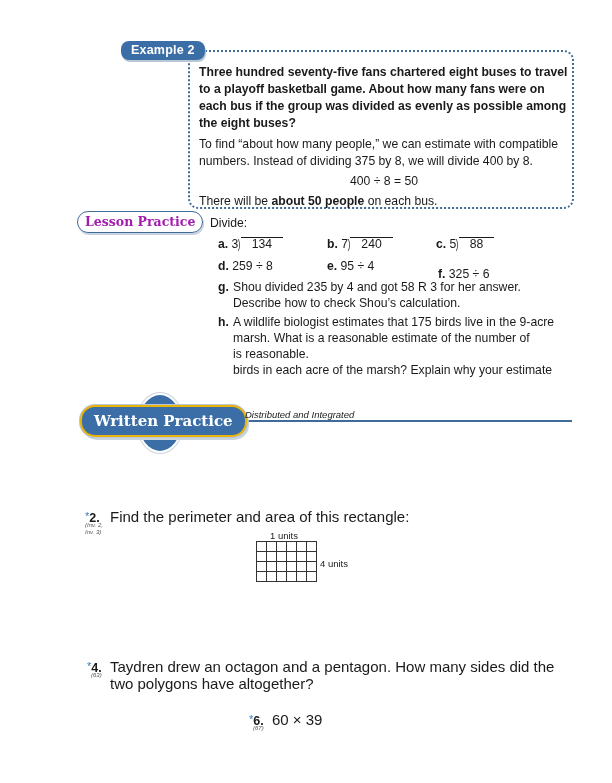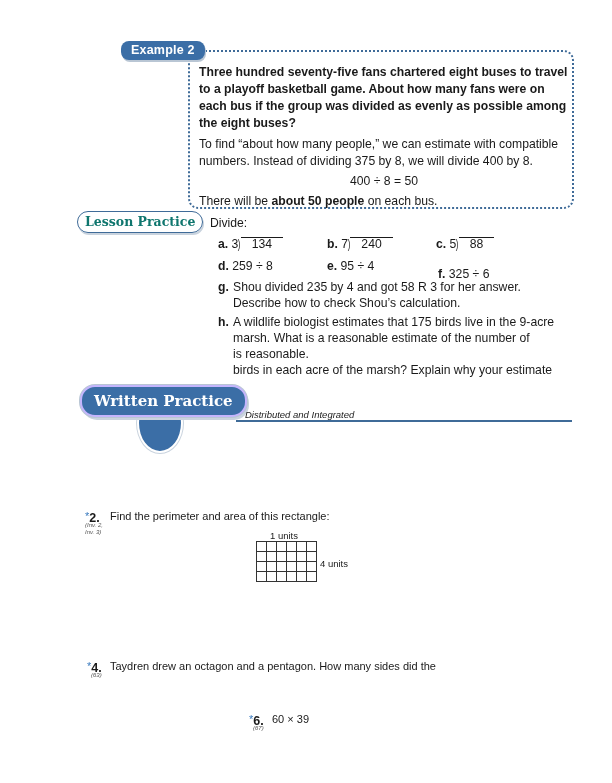--- a/index.html
+++ b/index.html
@@ -13,42 +13,42 @@
     .ex-box { left:188px; top:50px; width:382px; height:155px;
       border:2px dotted #3f6b98; border-left:2px dotted #3f6b98; border-radius:0 10px 10px 10px;
       border-top-left-radius:0; }
     .ex-text { left:199px; top:64px; width:370px; font-size:12.2px; line-height:17px; }
     .ex-text p { margin:0; }
     .ex-q { font-weight:bold; margin-bottom:4px !important; }
     .ex-eq { text-align:center; margin:3px 0 !important; }
     
     .lp-badge { left:77px; top:211px; height:20px; padding:0 7px; border:1.5px solid #3f6b98;
       border-radius:11px; font-family:"DejaVu Serif", serif; font-weight:bold; font-size:12.5px;
-      line-height:20px; color:#0f766e; box-shadow:1px 2px 0 #c9d3de; }
+      line-height:20px; color:#a21caf; box-shadow:1px 2px 0 #c9d3de; }
     .lp-divide { left:210px; top:216px; font-size:12.2px; }
     .lp-item { font-size:12.2px; line-height:16px; }
     .lp-item b { font-weight:bold; }
     .ldiv { display:inline-block; border-top:1px solid #1a1a1a; padding:0 11px; margin-left:1px; line-height:13px; }
     .paren { display:inline-block; font-size:13px; transform:scaleX(0.6); margin:0 -2px 0 -1px; }
     .lp-long { left:218px; width:362px; font-size:12.2px; line-height:16px; }
     .lp-long .lbl { font-weight:bold; display:inline-block; width:15px; }
     .lp-long .cont { padding-left:15px; }
     
     .wp-circle { left:137px; top:393px; width:42px; height:56px; border-radius:50%;
       background:#3b6ea6; border:2px solid #fff; box-shadow:0 0 0 1px #c9d3de; }
-    .wp-badge { left:80px; top:385px; height:28px; padding:0 12px; border-radius:15px;
-      background:#3b6ea6; border:2px solid #c4b5fd; box-shadow:0 0 0 1px #b9c6d4, 2px 3px 0 #c9d3de;
+    .wp-badge { left:80px; top:405px; height:28px; padding:0 12px; border-radius:15px;
+      background:#3b6ea6; border:2px solid #eab308; box-shadow:0 0 0 1px #b9c6d4, 2px 3px 0 #c9d3de;
       color:#fff; font-weight:bold; font-size:15px; line-height:28px; font-family:"DejaVu Serif", serif; }
     .wp-line { left:236px; top:420px; width:336px; height:2px; background:#3f6b98; }
     .wp-sub { left:245px; top:409px; font-style:italic; font-size:9.5px; color:#222; }
     
     .pnum { font-weight:bold; font-size:12.5px; }
     .star { color:#3b7bbf; font-size:11px; vertical-align:2px; }
     .ref { font-style:italic; font-size:6px; color:#555; line-height:6.5px; }
-    .ptext { font-size:11px; line-height:17px; }
+    .ptext { font-size:15px; line-height:17px; }
     .grid { left:256px; top:541px; width:60px; height:40px;
       background-image:
         linear-gradient(#333 1px, transparent 1px),
         linear-gradient(90deg, #333 1px, transparent 1px);
       background-size:10px 10px; border-right:1px solid #333; border-bottom:1px solid #333; }
     .small { font-size:9.5px; }
     .footer { top:787px; font-weight:bold; font-size:10px; }
   </style>
 </head>
 <body>
@@ -111,20 +111,21 @@
 <div class="abs small" style="left:270px;top:530px;">1 units</div>
 <div class="abs grid"></div>
 <div class="abs small" style="left:320px;top:558px;">4 units</div>
 
 <div class="abs" style="left:87px;top:658px;">
   <span class="star">*</span><span class="pnum">4.</span>
 </div>
 <div class="abs ref" style="left:91px;top:672px;">(63)</div>
 <div class="abs ptext" style="left:110px;top:658px;">
   <div>Taydren drew an octagon and a pentagon. How many sides did the</div>
+  <div>two polygons have altogether?</div>
 </div>
 
 <div class="abs" style="left:249px;top:711px;">
   <span class="star">*</span><span class="pnum">6.</span>
 </div>
 <div class="abs ref" style="left:253px;top:725px;">(67)</div>
 <div class="abs ptext" style="left:272px;top:711px;">60 × 39</div>
 
 <div class="abs footer" style="left:498px;">Lesson 68</div>
 <div class="abs footer" style="left:561px;">240</div>

